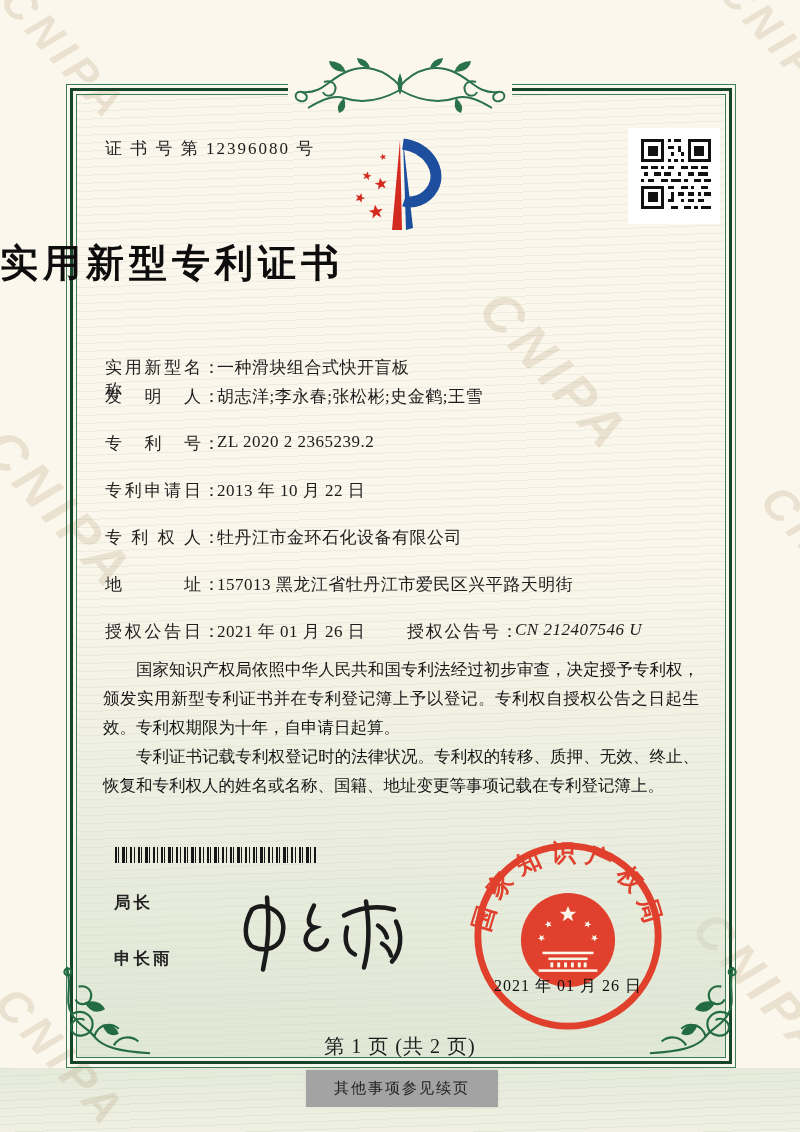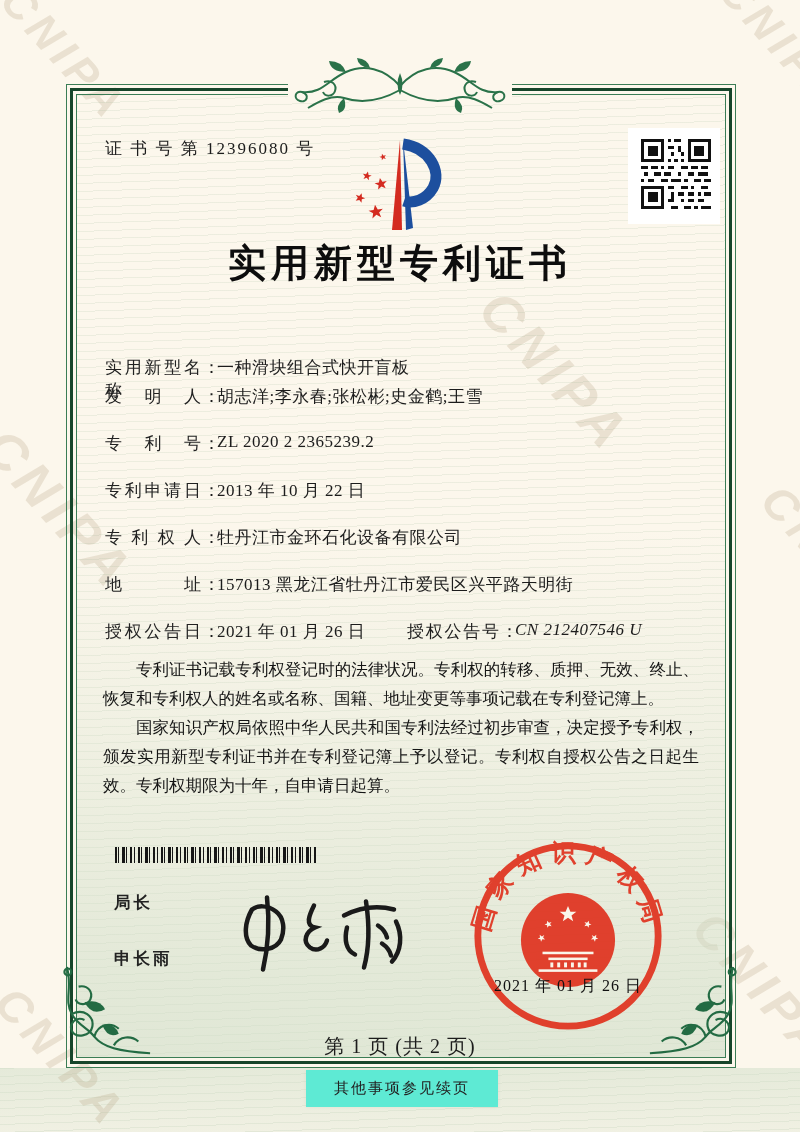--- a/index.html
+++ b/index.html
@@ -36,21 +36,21 @@
   .ornament-top{position:absolute;left:288px;top:56px;width:224px;height:62px;z-index:3;}
   .corner{position:absolute;width:94px;height:104px;z-index:3;}
   .corner.bl{left:60px;top:964px;}
   .corner.br{left:646px;top:964px;transform:scaleX(-1);}
   
   .cert-no{position:absolute;left:105px;top:137px;font-size:17px;letter-spacing:2px;z-index:4;}
   .logo{position:absolute;left:350px;top:136px;width:100px;height:100px;z-index:4;}
   .qr-patch{position:absolute;left:628px;top:128px;width:92px;height:96px;background:#fff;z-index:4;}
   .qr{position:absolute;left:641px;top:139px;width:70px;height:70px;z-index:5;}
   .title{
-    position:absolute;left:0;top:238px;width:100%;text-align:center;
+    position:absolute;left:0;top:238px;width:100%;
     font-size:38px;font-weight:bold;letter-spacing:5px;color:#0d0d0d;z-index:4;
   }
   
   .row{position:absolute;left:0;width:100%;height:22px;font-size:17px;z-index:4;}
   .row .lbl{
     position:absolute;left:105px;width:96px;display:inline-block;
     text-align:justify;text-align-last:justify;color:#222;
   }
   .row .colon{position:absolute;left:203px;}
   .row .val{position:absolute;left:217px;white-space:nowrap;letter-spacing:0.5px;}
@@ -82,21 +82,21 @@
   .signer-name{top:948px;}
   .signature{position:absolute;left:228px;top:892px;width:200px;height:88px;z-index:4;}
   .seal{position:absolute;left:470px;top:838px;width:196px;height:196px;z-index:4;opacity:0.93;}
   .seal-date{
     position:absolute;left:478px;top:976px;width:180px;text-align:center;
     font-size:16px;letter-spacing:1px;color:#111;z-index:5;
   }
   
   .page-info{position:absolute;left:0;top:1033px;width:100%;text-align:center;font-size:20px;letter-spacing:1px;z-index:4;}
   .cont-box{
-    position:absolute;left:306px;top:1070px;width:192px;height:37px;background:#5eead4;
+    position:absolute;left:306px;top:1070px;width:192px;height:37px;background:#a3a3a3;
     z-index:4;text-align:center;line-height:37px;font-size:15px;letter-spacing:2px;color:#222;
     box-shadow:0 0 4px rgba(0,0,0,0.05);
   }
 </style>
 </head>
 <body>
 
 <div class="page">
 
   <div class="wm" style="left:-18px;top:28px;font-size:44px;">CNIPA</div>
@@ -221,22 +221,22 @@
   <div class="row" style="top:620px;">
     <span class="lbl">授权公告日</span>
       <span class="colon">：</span>
       <span class="val">2021 年 01 月 26 日</span>
     <span class="lbl2">授权公告号</span>
       <span class="colon2">：</span>
       <span class="val2">CN 212407546 U</span>
   </div>
 
   <div class="body-text">
+    <p>国家知识产权局依照中华人民共和国专利法经过初步审查，决定授予专利权，颁发实用新型专利证书并在专利登记簿上予以登记。专利权自授权公告之日起生效。专利权期限为十年，自申请日起算。</p>
     <p>专利证书记载专利权登记时的法律状况。专利权的转移、质押、无效、终止、恢复和专利权人的姓名或名称、国籍、地址变更等事项记载在专利登记簿上。</p>
-    <p>国家知识产权局依照中华人民共和国专利法经过初步审查，决定授予专利权，颁发实用新型专利证书并在专利登记簿上予以登记。专利权自授权公告之日起生效。专利权期限为十年，自申请日起算。</p>
   </div>
 
   <div class="barcode"></div>
 
   <div class="signer-title">局长</div>
   <div class="signer-name">申长雨</div>
   <svg class="signature" viewBox="0 0 200 85">
     <g stroke="#1a1a1a" stroke-width="4.5" stroke-linecap="round" fill="none">
       <path d="M24 16 C17 28 15 44 23 52 C33 59 48 56 53 46 C57 36 56 24 48 18 C39 11 29 12 24 16"></path>
       <path d="M39 4 C41 22 41 50 35 76"></path>

